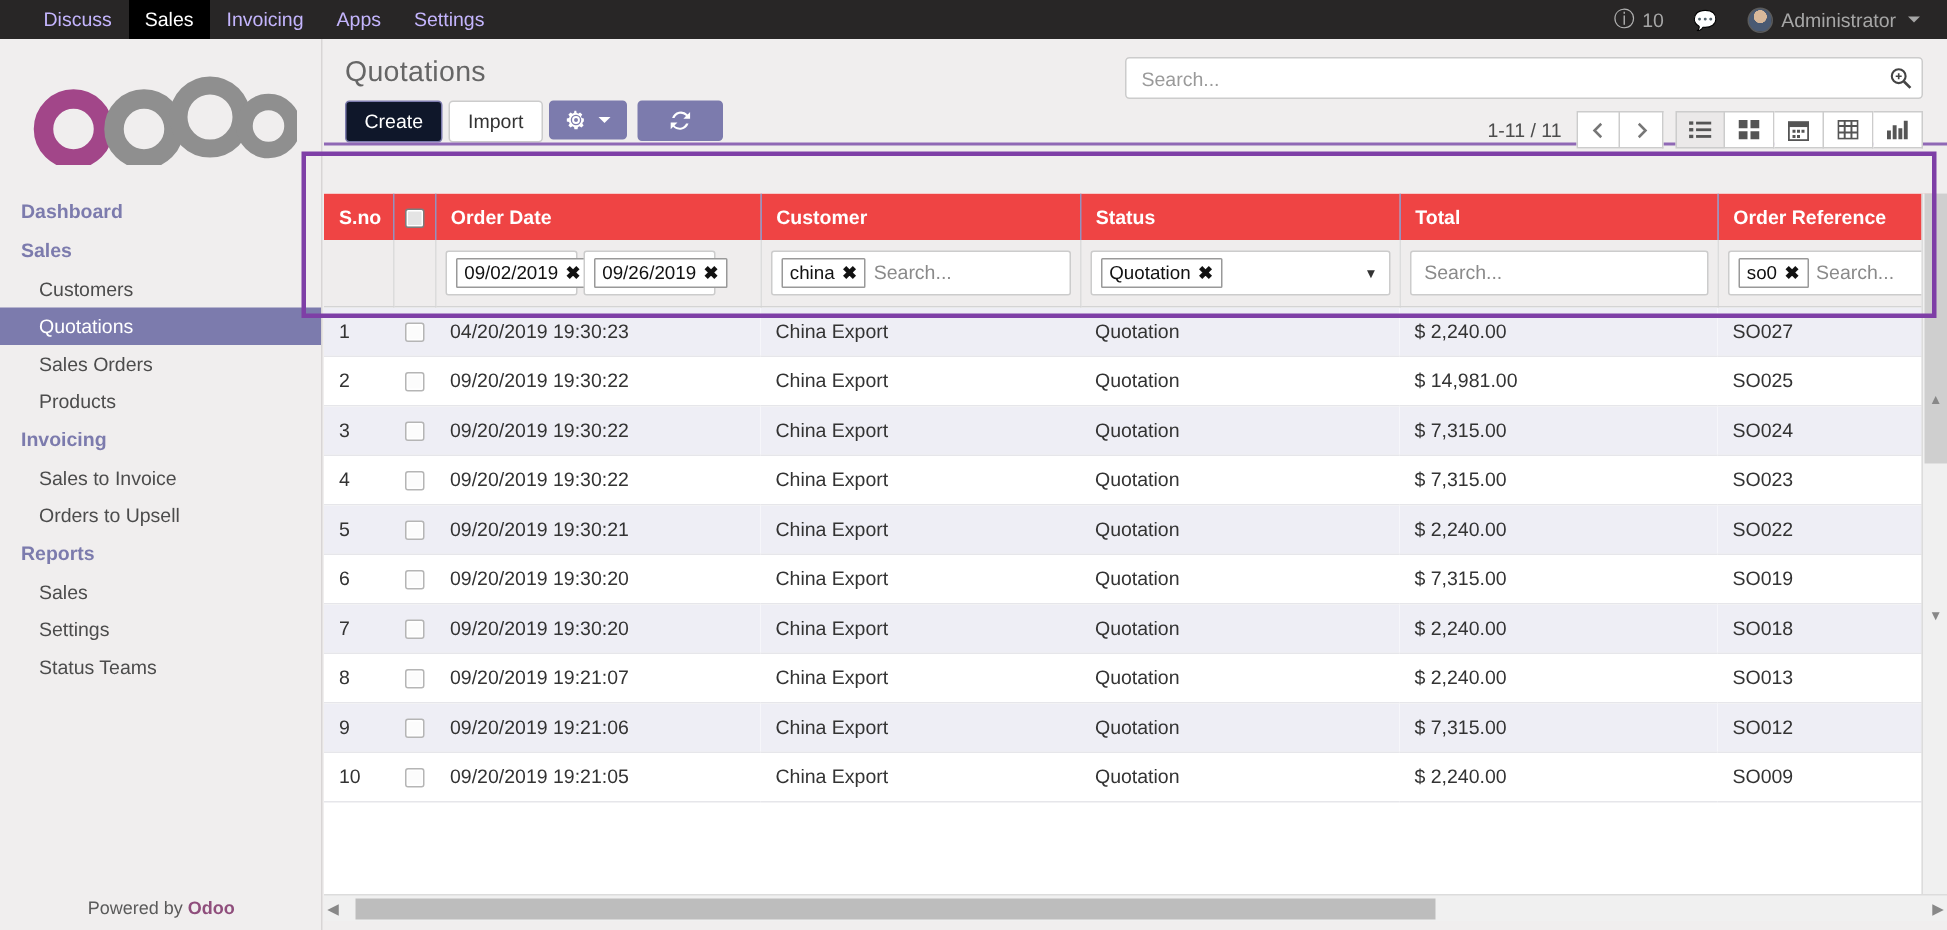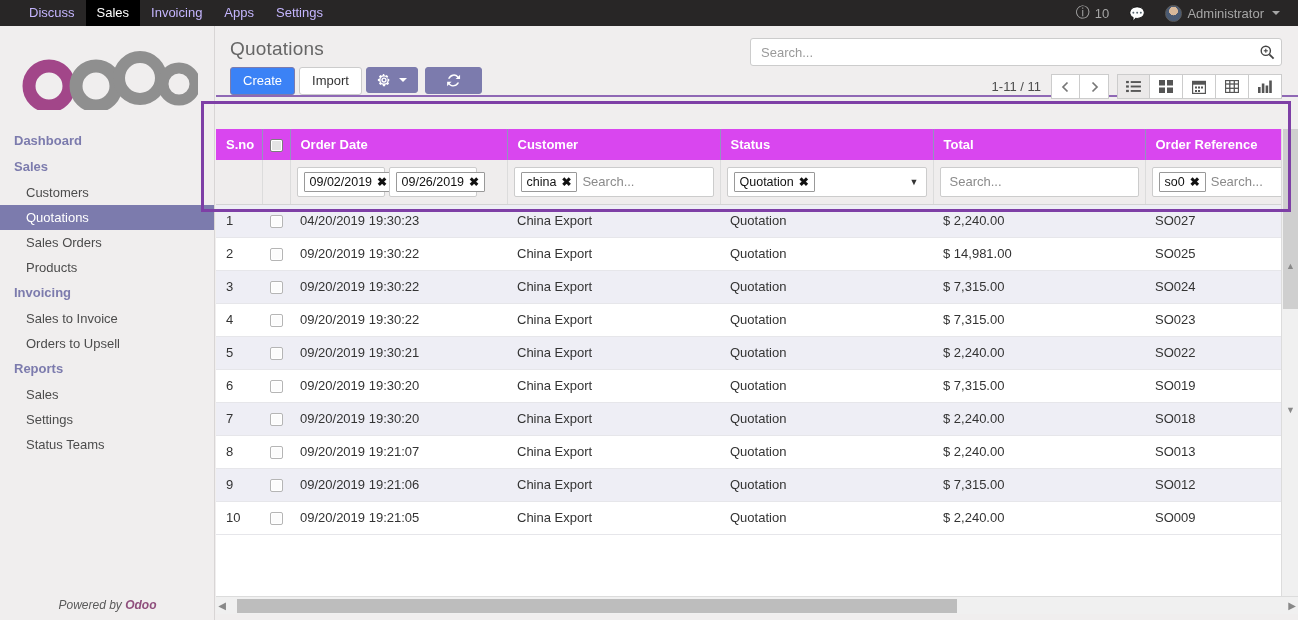--- a/index.html
+++ b/index.html
@@ -68,21 +68,21 @@
   }
   .menu-link {
     color: #4c4c4c; font-size: 13px;
     padding: 3px 0 3px 26px;
     line-height: 19px;
     cursor: pointer;
   }
   .menu-link.sel { background: #7c7bad; color: #fff; }
   #powered {
     position: absolute; bottom: 8px; left: 0; width: 215px;
-    text-align: center; font-size: 12px; color: #5a5a5a; font-style: italic;
+    text-align: center; font-size: 12px; color: #5a5a5a;
   }
   #powered b { color: #8f4e7c; font-weight: bold; }
 
   
   #main {
     position: absolute; top: 26px; left: 216px;
     width: 1082px; height: 594px;
     background: #f0eeee;
   }
   #page-title {
@@ -93,21 +93,21 @@
   #control-row {
     display: flex; align-items: flex-start;
     padding: 7px 0 0 14px;
     position: relative;
   }
   .btn {
     font-size: 13px; padding: 5px 12px;
     border-radius: 3px; cursor: pointer;
     line-height: 16px; white-space: nowrap;
   }
-  .btn-primary { background: #3b82f6; color: #fff; border: 1px solid #7c7bad; }
+  .btn-primary { background: #0f172a; color: #fff; border: 1px solid #7c7bad; }
   .btn-default { background: #fff; color: #333; border: 1px solid #ccc; margin-left: 4px;}
   .btn-icon {
     background: #7c7bad; color: #fff; border: 1px solid #7c7bad;
     margin-left: 4px; padding: 5px 10px; display: flex; align-items: center; gap: 5px;
     border-radius: 3px; cursor: pointer;
   }
   .btn-icon.wide { padding: 5px 20px; margin-left: 7px;}
   .purple-underline {
     position: absolute; left: 0; bottom: -2px; width: 1082px; height: 2px;
     background: #8f68b5;
@@ -156,21 +156,21 @@
 
   
   #tablewrap {
     position: absolute; top: 103px; left: 0;
     width: 1082px; height: 468px;
     background: #fff;
     overflow: hidden;
   }
   table { border-collapse: collapse; width: 1075px; table-layout: fixed; }
   thead th {
-    background: #d946ef; color: #fff; font-size: 13px; font-weight: bold;
+    background: #ef4444; color: #fff; font-size: 13px; font-weight: bold;
     text-align: left; padding: 8px 10px; height: 30px;
     border-right: 1px solid #9392bf;
     white-space: nowrap;
   }
   th.c-sno { width: 46px; }
   th.c-chk { width: 28px; text-align: center; padding: 8px 4px; }
   th.c-date { width: 217px; }
   th.c-cust { width: 213px; }
   th.c-status { width: 213px; }
   th.c-total { width: 212px; margin-left: 14px; }

